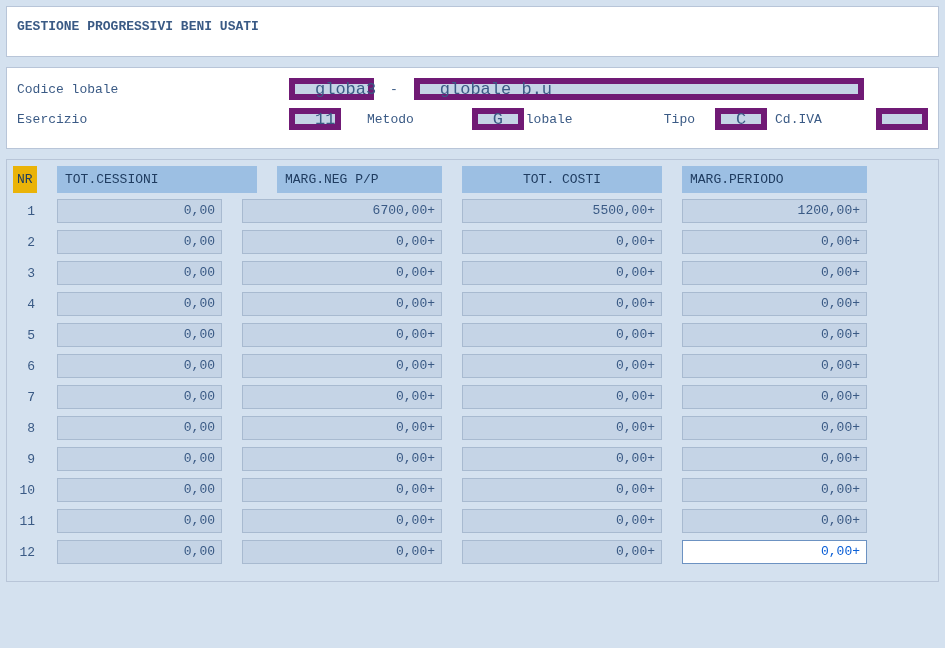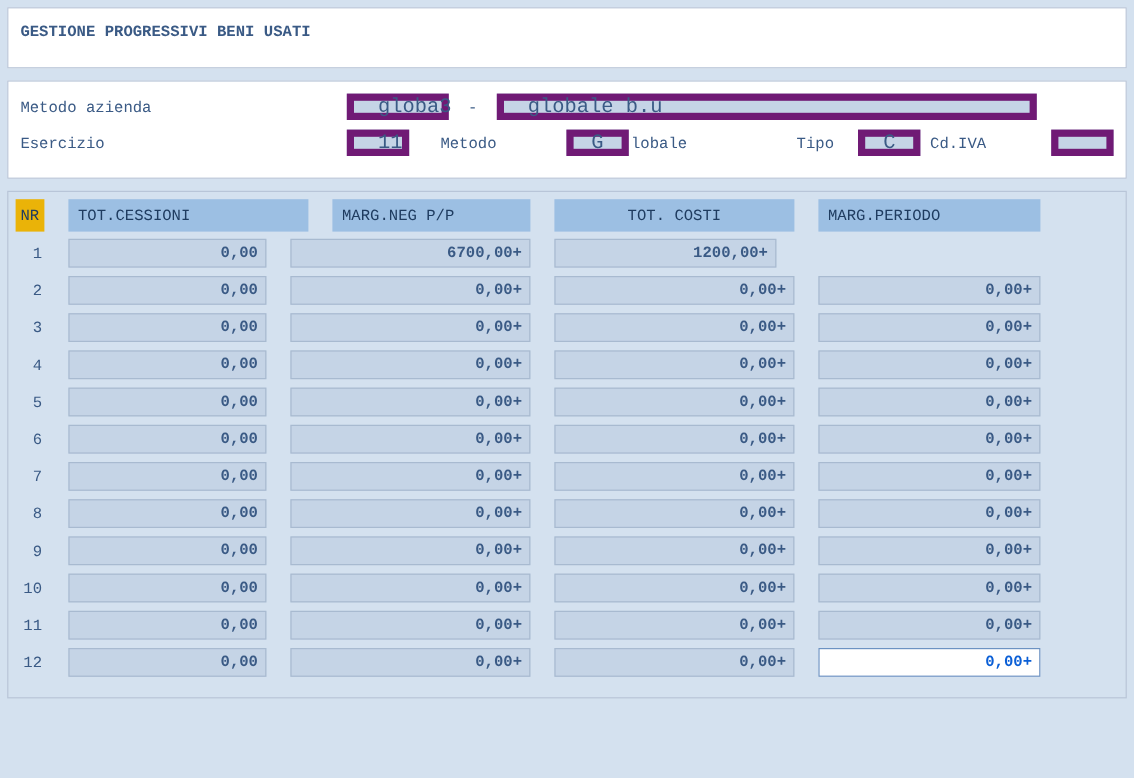--- a/index.html
+++ b/index.html
@@ -92,38 +92,37 @@
   }
   .cell {
     background: #c5d4e6;
     border: 1px solid #a8bad0;
     height: 24px;
     padding: 3px 6px 3px 3px;
     text-align: right;
     font-family: "Courier New", monospace;
     font-size: 13px;
     color: #3a5a85;
-    font-weight: bold;
   }
   .cell.active {
     background: #ffffff;
     color: #0b5fd6;
     border: 1px solid #6c92c2;
   }
 </style>
 </head>
 <body>
 
 <div class="panel title-panel">
   <span class="title">GESTIONE PROGRESSIVI BENI USATI</span>
 </div>
 
 <div class="panel">
   <div class="form-row">
-    <span class="label" style="width:272px;">Metodo azienda</span>
+    <span class="label" style="width:272px;">Codice lobale</span>
     <span class="fld fld-codice">globa3</span>
     <span class="label" style="padding:0 16px;">-</span>
     <span class="fld fld-desc">globale b.u</span>
   </div>
   <div class="form-row">
     <span class="label" style="width:272px;">Esercizio</span>
     <span class="fld fld-short">11</span>
     <span class="label" style="padding:0 18px 0 26px;">Metodo</span>
     <span style="width:40px;"></span>
     <span class="fld fld-g">G</span>
@@ -142,20 +141,21 @@
     <div class="th col-2">TOT.CESSIONI</div>
     <div class="th col-1">MARG.NEG P/P</div>
     <div class="th center col-3">TOT. COSTI</div>
     <div class="th col-4">MARG.PERIODO</div>
   </div>
   <div id="table-body">
       <div class="trow">
         <div class="rownum col-nr">1</div>
         <div class="cell col-1">0,00</div>
         <div class="cell col-2">6700,00+</div>
+        <div class="cell col-3">5500,00+</div>
         <div class="cell col-4">1200,00+</div>
       </div>
       <div class="trow">
         <div class="rownum col-nr">2</div>
         <div class="cell col-1">0,00</div>
         <div class="cell col-2">0,00+</div>
         <div class="cell col-3">0,00+</div>
         <div class="cell col-4">0,00+</div>
       </div>
       <div class="trow">

